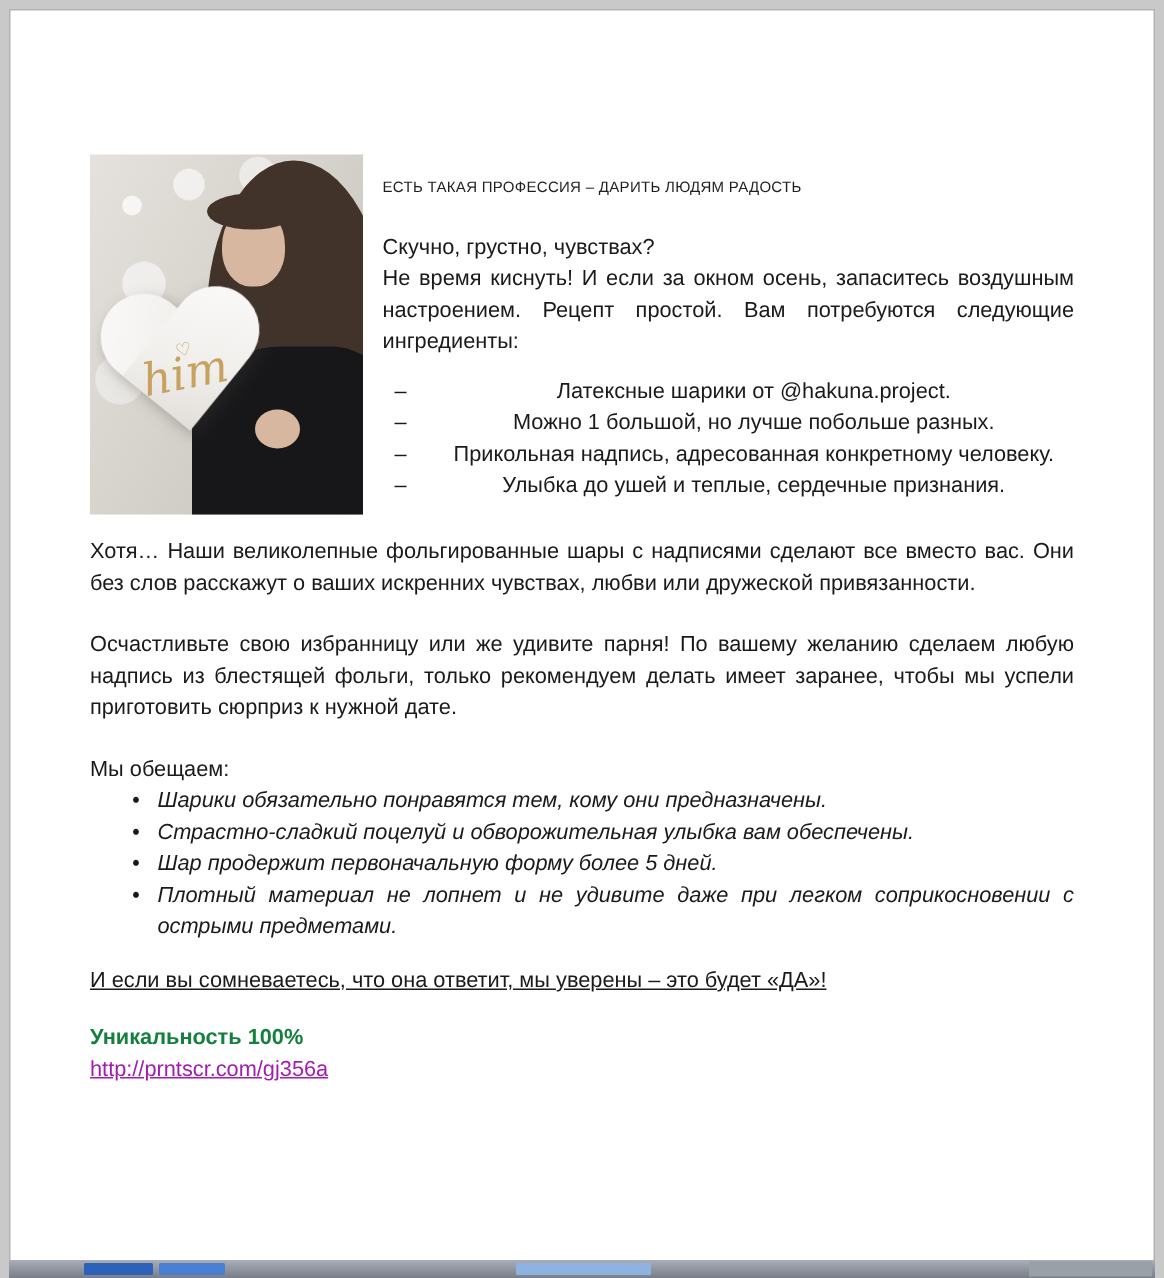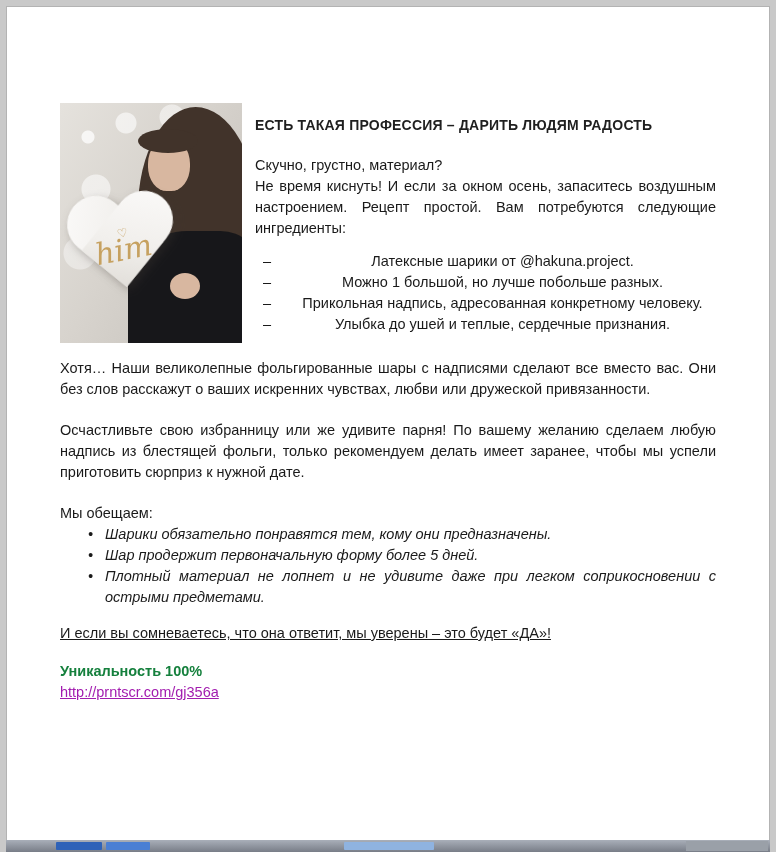--- a/index.html
+++ b/index.html
@@ -112,22 +112,22 @@
     position: absolute; left: 110px; top: 170px;
     width: 30px; height: 26px;
     background: #d8b7a0;
     border-radius: 50%;
     z-index: 6;
   }
   
   .hero-text { margin-left: 13px; width: 461px; }
   .doc-title {
     margin: 12px 0 8px 0;
-    font-size: 14px;
-    font-weight: 700;
+    font-size: 10px;
+    font-weight: 400;
     letter-spacing: .2px;
     color: #1f1f1f;
   }
   .intro-line { margin: 19px 0 0 0; }
   .intro-paragraph { margin: 0; text-align: justify; }
   ul.dash-list { list-style: none; margin: 12px 0 0 0; padding: 0; }
   ul.dash-list li { position: relative; padding-left: 34px; text-align: center; }
   ul.dash-list li::before { content: "\2013"; position: absolute; left: 8px; }
   
   .para { margin: 15px 0 0 0; text-align: justify; }
@@ -178,37 +178,38 @@
         <div class="balloon">
           <div class="heart"></div>
           <span class="balloon-mark">♡</span>
           <span class="balloon-text">him</span>
         </div>
         <div class="hand"></div>
       </div>
 
       <div class="hero-text">
         <h1 class="doc-title">ЕСТЬ ТАКАЯ ПРОФЕССИЯ – ДАРИТЬ ЛЮДЯМ РАДОСТЬ</h1>
-        <p class="intro-line">Скучно, грустно, материал?</p>
+        <p class="intro-line">Скучно, грустно, чувствах?</p>
         <p class="intro-paragraph">Не время киснуть! И если за окном осень, запаситесь воздушным настроением. Рецепт простой. Вам потребуются следующие ингредиенты:</p>
         <ul class="dash-list">
           <li>Латексные шарики от @hakuna.project.</li>
           <li>Можно 1 большой, но лучше побольше разных.</li>
           <li>Прикольная надпись, адресованная конкретному человеку.</li>
           <li>Улыбка до ушей и теплые, сердечные признания.</li>
         </ul>
       </div>
     </div>
 
     <p class="para">Хотя… Наши великолепные фольгированные шары с надписями сделают все вместо вас. Они без слов расскажут о ваших искренних чувствах, любви или дружеской привязанности.</p>
     <p class="para second">Осчастливьте свою избранницу или же удивите парня! По вашему желанию сделаем любую надпись из блестящей фольги, только рекомендуем делать имеет заранее, чтобы мы успели приготовить сюрприз к нужной дате.</p>
 
     <p class="promise-heading">Мы обещаем:</p>
     <ul class="bullet-list">
       <li>Шарики обязательно понравятся тем, кому они предназначены.</li>
+      <li>Страстно-сладкий поцелуй и обворожительная улыбка вам обеспечены.</li>
       <li>Шар продержит первоначальную форму более 5 дней.</li>
       <li>Плотный материал не лопнет и не удивите даже при легком соприкосновении с острыми предметами.</li>
     </ul>
 
     <p class="closing-line">И если вы сомневаетесь, что она ответит, мы уверены – это будет «ДА»!</p>
 
     <p class="uniqueness">Уникальность 100%</p>
     <p class="source-link-line"><a class="source-link">http://prntscr.com/gj356a</a></p>
 
   </div>

